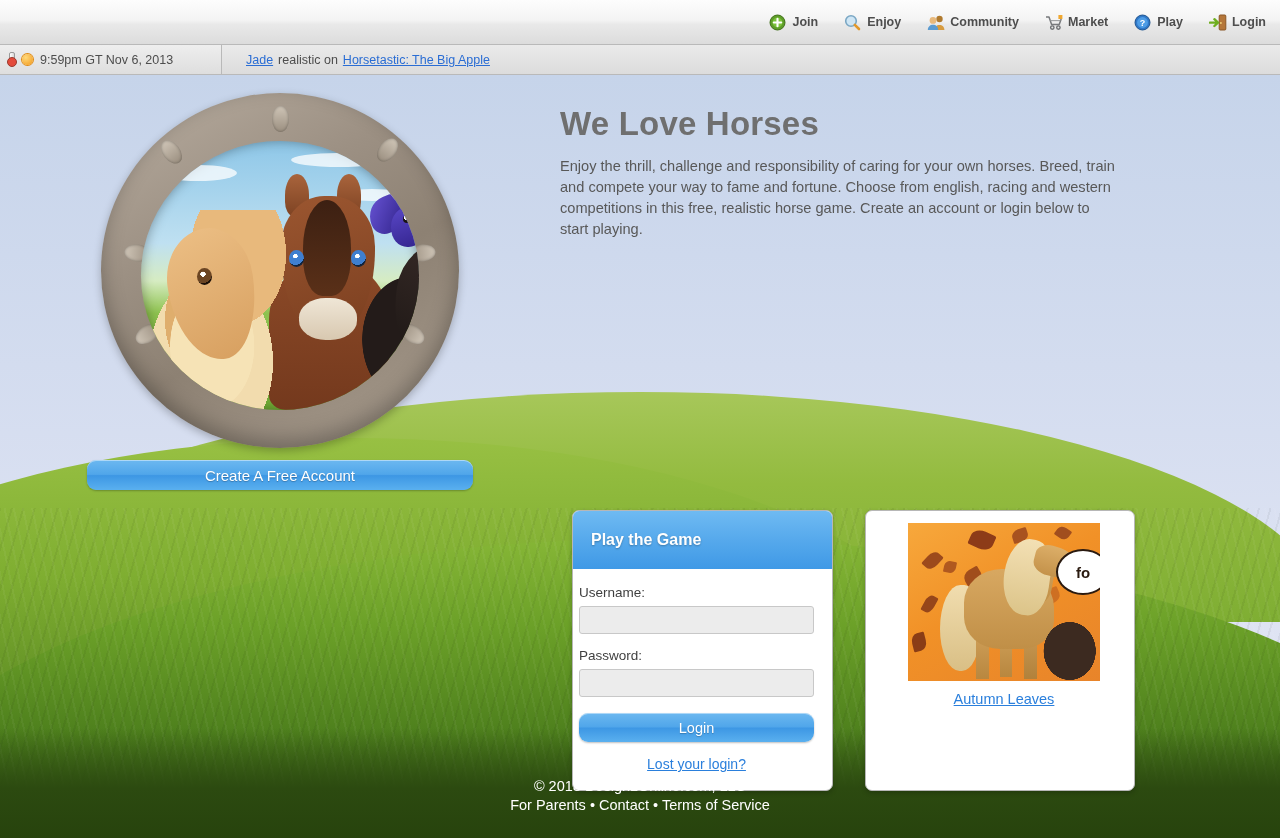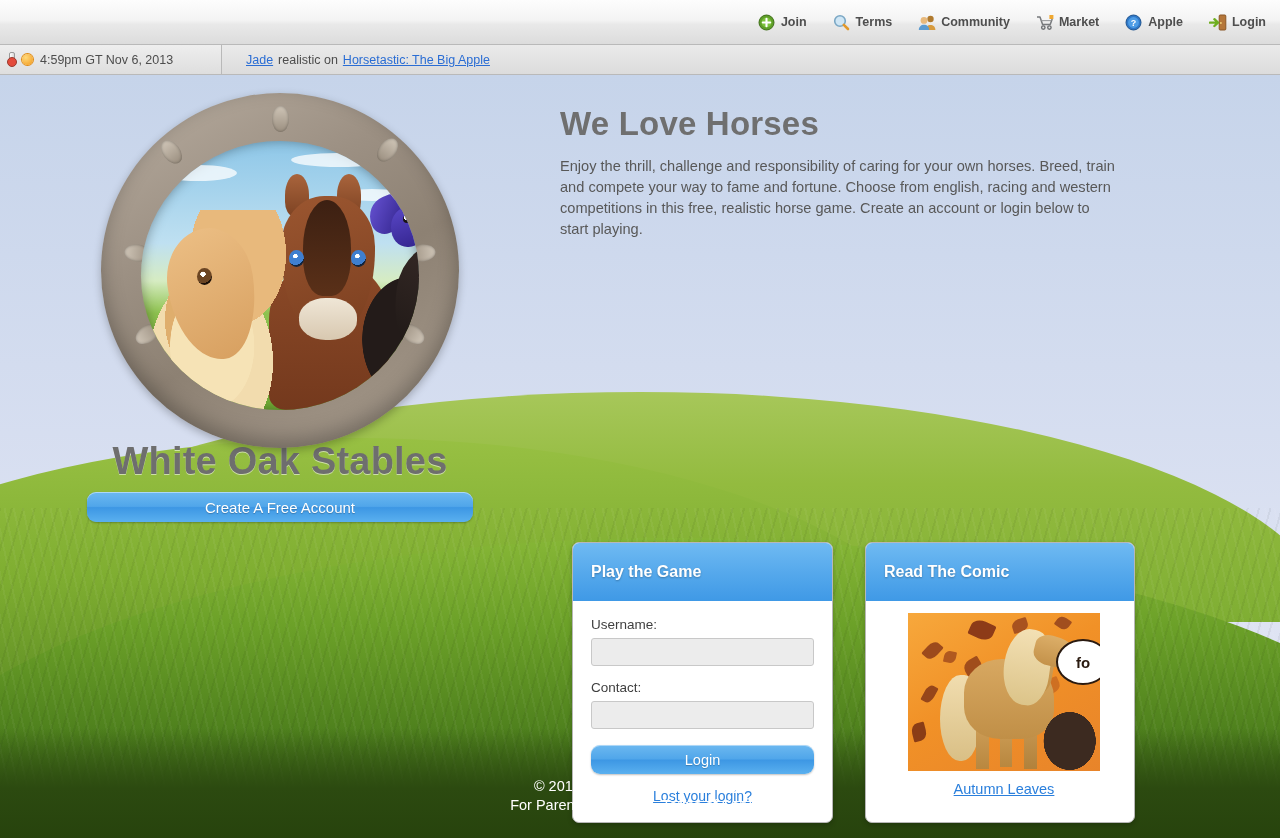--- a/index.html
+++ b/index.html
@@ -264,21 +264,21 @@
     border-radius: 7px;
     box-shadow: 0 2px 5px rgba(0,0,0,.22);
     overflow: hidden;
   }
   .panel-head {
     height: 58px; display: flex; align-items: center; padding-left: 18px;
     font-size: 16px; font-weight: bold; color: #fff;
     text-shadow: 0 1px 2px rgba(0,0,0,.28);
   }
   .head-blue { background: linear-gradient(to bottom,#6fbaf2 0%,#56a9ec 50%,#3f99e6 100%); text-align: right; }
-  .panel-body { padding: 16px 18px 18px 18px; }
+  .panel-body { padding: 16px 18px 18px 6px; }
 
   .login-panel { width: 261px; }
   .field-label { font-size: 13.5px; color: #3f3f3f; margin-bottom: 6px; }
   .field {
     width: 100%; height: 28px; border: 1px solid #c8c8c8;
     background: #ececec; border-radius: 3px; margin-bottom: 14px;
     padding: 0 7px; font-size: 13px; color: #333;
     font-family: "Liberation Sans", sans-serif;
   }
   .btn-login { height: 29px; font-size: 14.5px; margin-top: 2px; text-shadow: 0 1px 1px rgba(0,0,0,.22); }
@@ -371,21 +371,21 @@
       <span>Join</span>
     </a>
 
     <a class="nav-item">
       <span class="nav-ico">
         <svg width="17" height="17" viewBox="0 0 17 17">
           <circle cx="7" cy="7" r="5.3" fill="#cfe6f5" stroke="#7aa7c4" stroke-width="1.6"></circle>
           <path d="M10.8 10.8l4.2 4.2" stroke="#e2982a" stroke-width="2.6" stroke-linecap="round"></path>
         </svg>
       </span>
-      <span>Terms</span>
+      <span>Enjoy</span>
     </a>
 
     <a class="nav-item">
       <span class="nav-ico">
         <svg width="19" height="17" viewBox="0 0 19 17">
           <circle cx="12.5" cy="5" r="3.2" fill="#b07a2e"></circle>
           <path d="M7.6 16c0-3.1 2.2-5 4.9-5s4.9 1.9 4.9 5z" fill="#d79b3e"></path>
           <circle cx="6" cy="6.4" r="3.4" fill="#e8b97c"></circle>
           <path d="M0.8 16c0-3.2 2.3-5.2 5.2-5.2S11.2 12.8 11.2 16z" fill="#5b9bd1"></path>
         </svg>
@@ -407,42 +407,42 @@
     </a>
 
     <a class="nav-item">
       <span class="nav-ico">
         <svg width="17" height="17" viewBox="0 0 17 17">
           <circle cx="8.5" cy="8.5" r="7.5" fill="#2f78c8" stroke="#1f548f"></circle>
           <circle cx="8.5" cy="8.5" r="5.4" fill="#4e9de6"></circle>
           <text x="8.5" y="12.2" font-family="Liberation Sans, sans-serif" font-size="9" font-weight="bold" fill="#fff" text-anchor="middle">?</text>
         </svg>
       </span>
-      <span>Apple</span>
+      <span>Play</span>
     </a>
 
     <a class="nav-item">
       <span class="nav-ico">
         <svg width="18" height="17" viewBox="0 0 18 17">
           <rect x="10.2" y="1" width="6.6" height="15" rx="1" fill="#b5773a" stroke="#8a5726"></rect>
           <circle cx="11.9" cy="9" r="0.9" fill="#f3d77f"></circle>
           <path d="M1 8.6h7M5.4 5.2l3.6 3.4-3.6 3.4" fill="none" stroke="#6fae1f" stroke-width="2.4" stroke-linecap="round" stroke-linejoin="round"></path>
         </svg>
       </span>
       <span>Login</span>
     </a>
 
   </div>
 </div>
 
 <div class="ticker">
   <div class="ticker-clock">
     <span class="therm"></span>
     <span class="sunico"></span>
-    <span>4:59pm GT Nov 6, 2013</span>
+    <span>9:59pm GT Nov 6, 2013</span>
   </div>
   <div class="ticker-news">
     <a>Jade</a>
     <span style="margin:0 5px">realistic on</span>
     <a>Horsetastic: The Big Apple</a>
   </div>
 </div>
 
 <div class="scene">
   <div class="hill-far"></div>
@@ -497,47 +497,45 @@
             </div>
 
             <div class="h-blk">
               <div class="h-blk-mane"></div>
               <div class="h-blk-head"></div>
 
             </div>
           </div>
         </div>
 
-        <div class="logo-word">White Oak Stables</div>
 
         <button class="btn btn-blue btn-create">Create A Free Account</button>
       </div>
 
       <div class="hero-right">
         <div class="hero-title">We Love Horses</div>
         <div class="hero-sub">Enjoy the thrill, challenge and responsibility of caring for your own horses. Breed, train and compete your way to fame and fortune. Choose from english, racing and western competitions in this free, realistic horse game. Create an account or login below to start playing.</div>
       </div>
     </div>
 
     <div class="panel-row">
 
       <div class="panel login-panel">
         <div class="panel-head head-blue">Play the Game</div>
         <div class="panel-body">
           <div class="field-label">Username:</div>
           <input class="field" type="text" value="" placeholder="" style="">
-          <div class="field-label">Contact:</div>
+          <div class="field-label">Password:</div>
           <input class="field" type="password" value="" placeholder="" style="">
           <button class="btn btn-blue btn-login">Login</button>
           <a class="lost-link">Lost your login?</a>
         </div>
       </div>
 
       <div class="panel comic-panel">
-        <div class="panel-head head-blue">Read The Comic</div>
         <div class="panel-body">
           <div class="comic-img">
             <span class="leaf" style="left:62px; top:8px;  width:24px; height:18px; background:#8d3b18; transform:rotate(24deg);"></span>
             <span class="leaf" style="left:104px;top:6px;  width:16px; height:13px; background:#a8521f; transform:rotate(-18deg);"></span>
             <span class="leaf" style="left:18px; top:28px; width:13px; height:19px; background:#9c4a1c; transform:rotate(42deg);"></span>
             <span class="leaf" style="left:36px; top:38px; width:12px; height:12px; background:#b0581f; transform:rotate(12deg);"></span>
             <span class="leaf" style="left:56px; top:46px; width:18px; height:16px; background:#a04d1c; transform:rotate(-30deg);"></span>
             <span class="leaf" style="left:16px; top:72px; width:11px; height:18px; background:#96461a; transform:rotate(28deg);"></span>
             <span class="leaf" style="left:4px;  top:110px;width:14px; height:18px; background:#8a3d16; transform:rotate(-14deg);"></span>
             <span class="leaf" style="left:148px;top:4px;  width:14px; height:12px; background:#a14e1e; transform:rotate(36deg);"></span>

